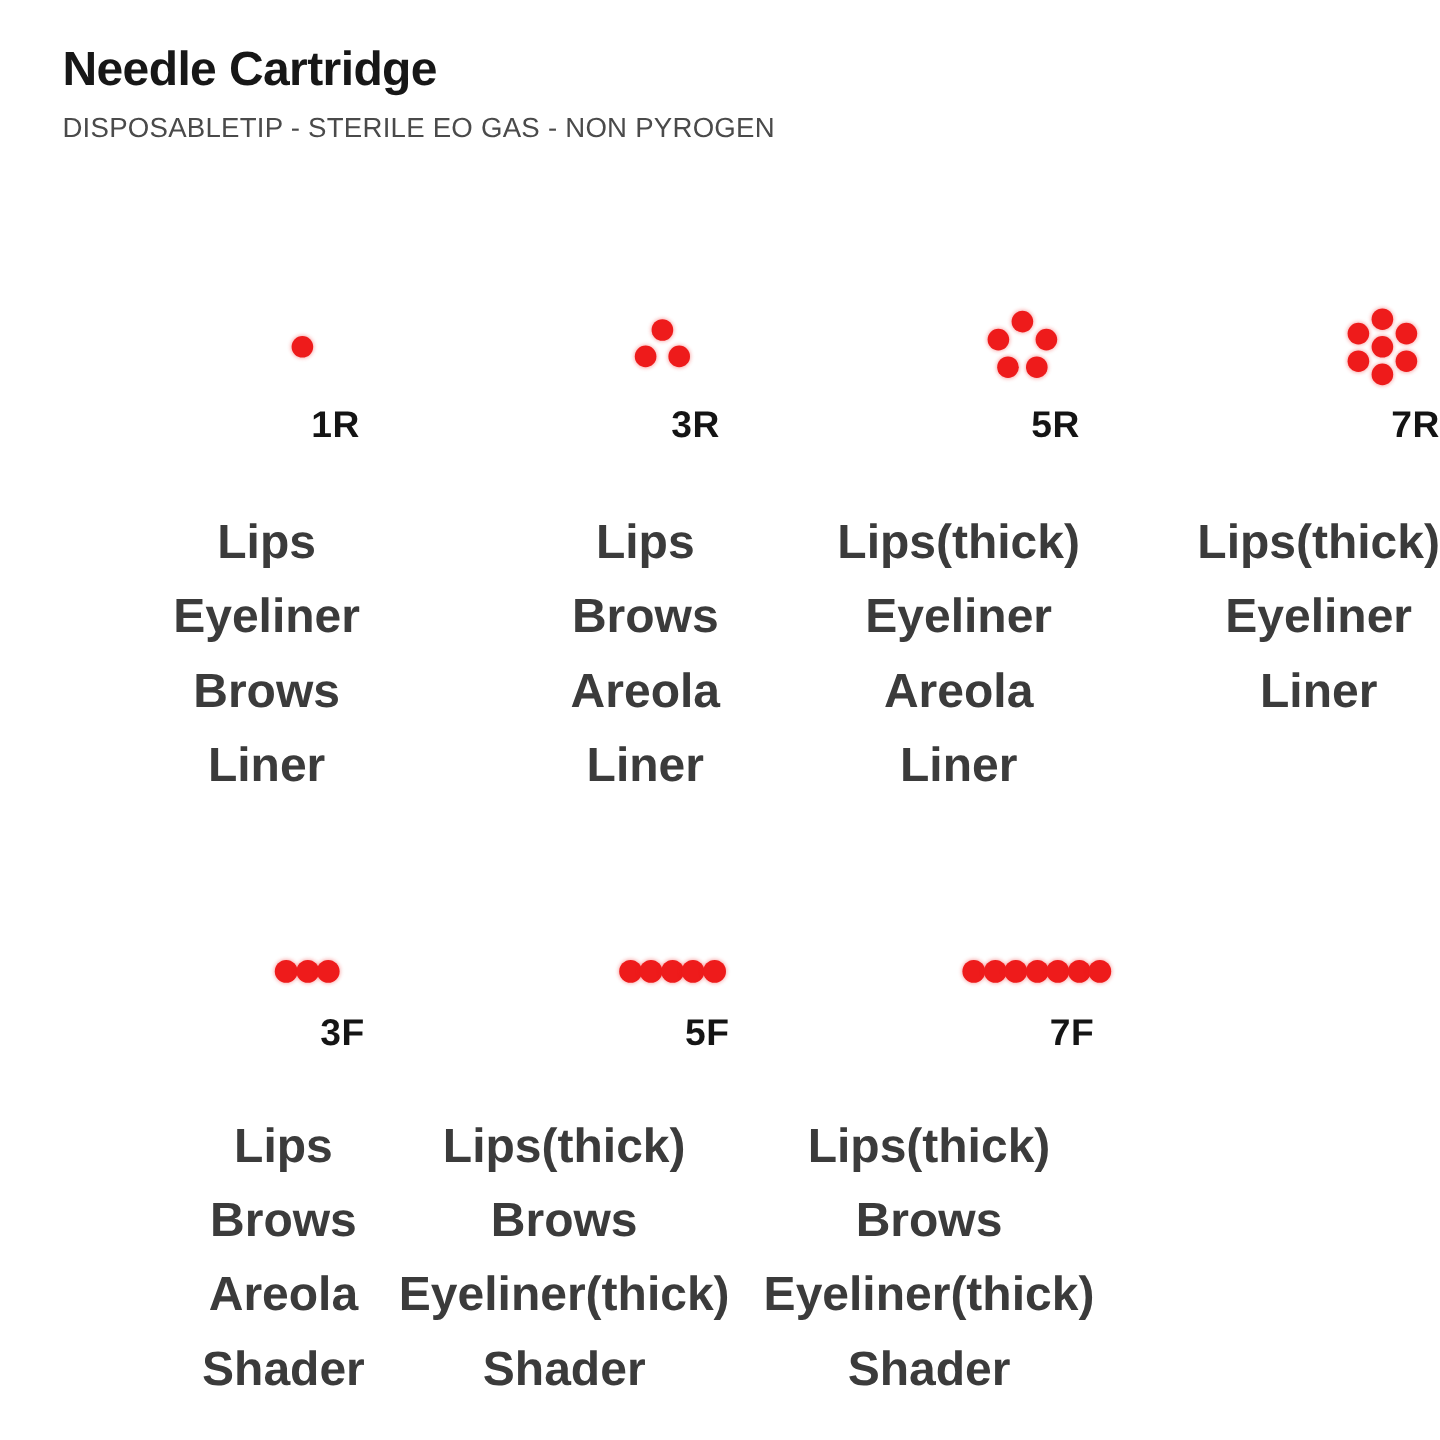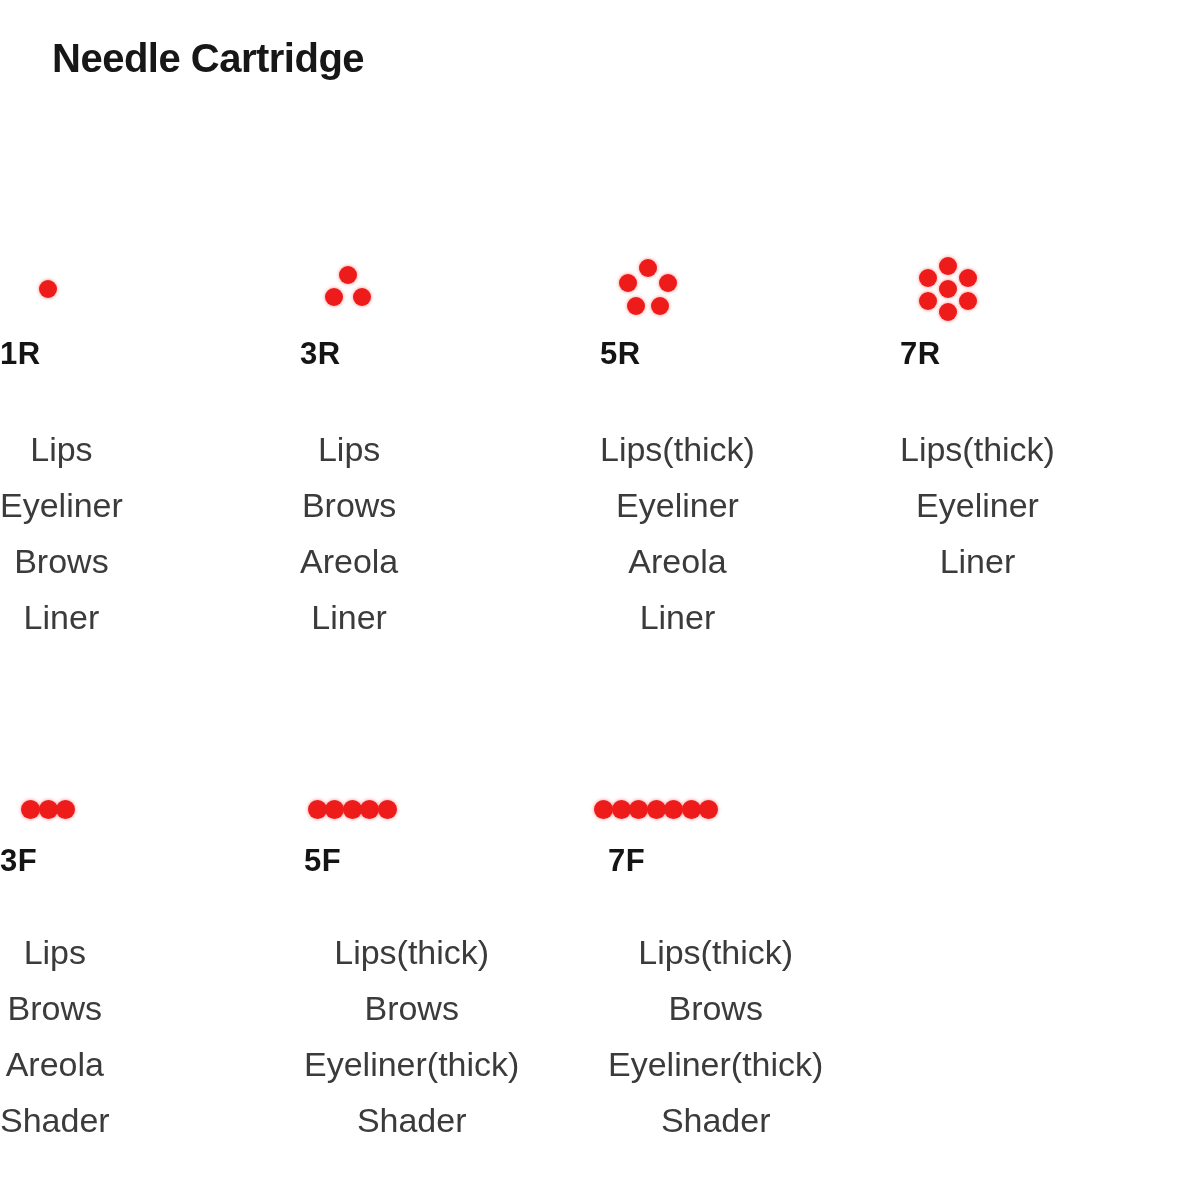--- a/index.html
+++ b/index.html
@@ -27,21 +27,21 @@
   
   .row-r {
     position:absolute; left:0; top:250px; width:1200px;
     display:grid; grid-template-columns:repeat(4, 1fr);
   }
   .row-f {
     position:absolute; left:0; top:783px; width:912px;
     display:grid; grid-template-columns:repeat(3, 1fr);
   }
 
-  .cell { display:flex; flex-direction:column; align-items:flex-start; }
+  .cell { display:flex; flex-direction:column; align-items:flex-end; }
 
   
   .diagram {
     position:relative; width:96px; height:78px;
     display:flex; align-items:center; justify-content:center;
   }
   .diagram.flat { height:52px; }
   .dotbox { position:relative; }
   .dot {
     position:absolute; border-radius:50%;
@@ -53,31 +53,32 @@
   .code {
     margin-top:10px;
     font-size:31px; font-weight:bold; color:#141414;
     letter-spacing:0.5px; line-height:1;
   }
 
   
   .uses { margin-top:52px; display:flex; flex-direction:column; align-items:center; }
   .row-f .uses { margin-top:48px; }
   .use {
-    font-size:34px; font-weight:400; color:#3b3b3b;
+    font-size:40px; font-weight:700; color:#3b3b3b;
     line-height:1; padding:11px 0; white-space:nowrap;
   }
 </style>
 </head>
 <body>
 
 <div id="page">
 
   <div class="header">
     <div class="title">Needle Cartridge</div>
+    <div class="subtitle">DISPOSABLETIP - STERILE EO GAS - NON PYROGEN</div>
   </div>
 
   <div class="row-r" id="round-row">
       <div class="cell">
         <div class="diagram">
           <div class="dotbox">
             <span class="dot" style="width: 18px; height: 18px; left: -9px; top: -9px; background: rgb(238, 27, 27);"></span>
           </div>
         </div>
         <div class="code">1R</div>

